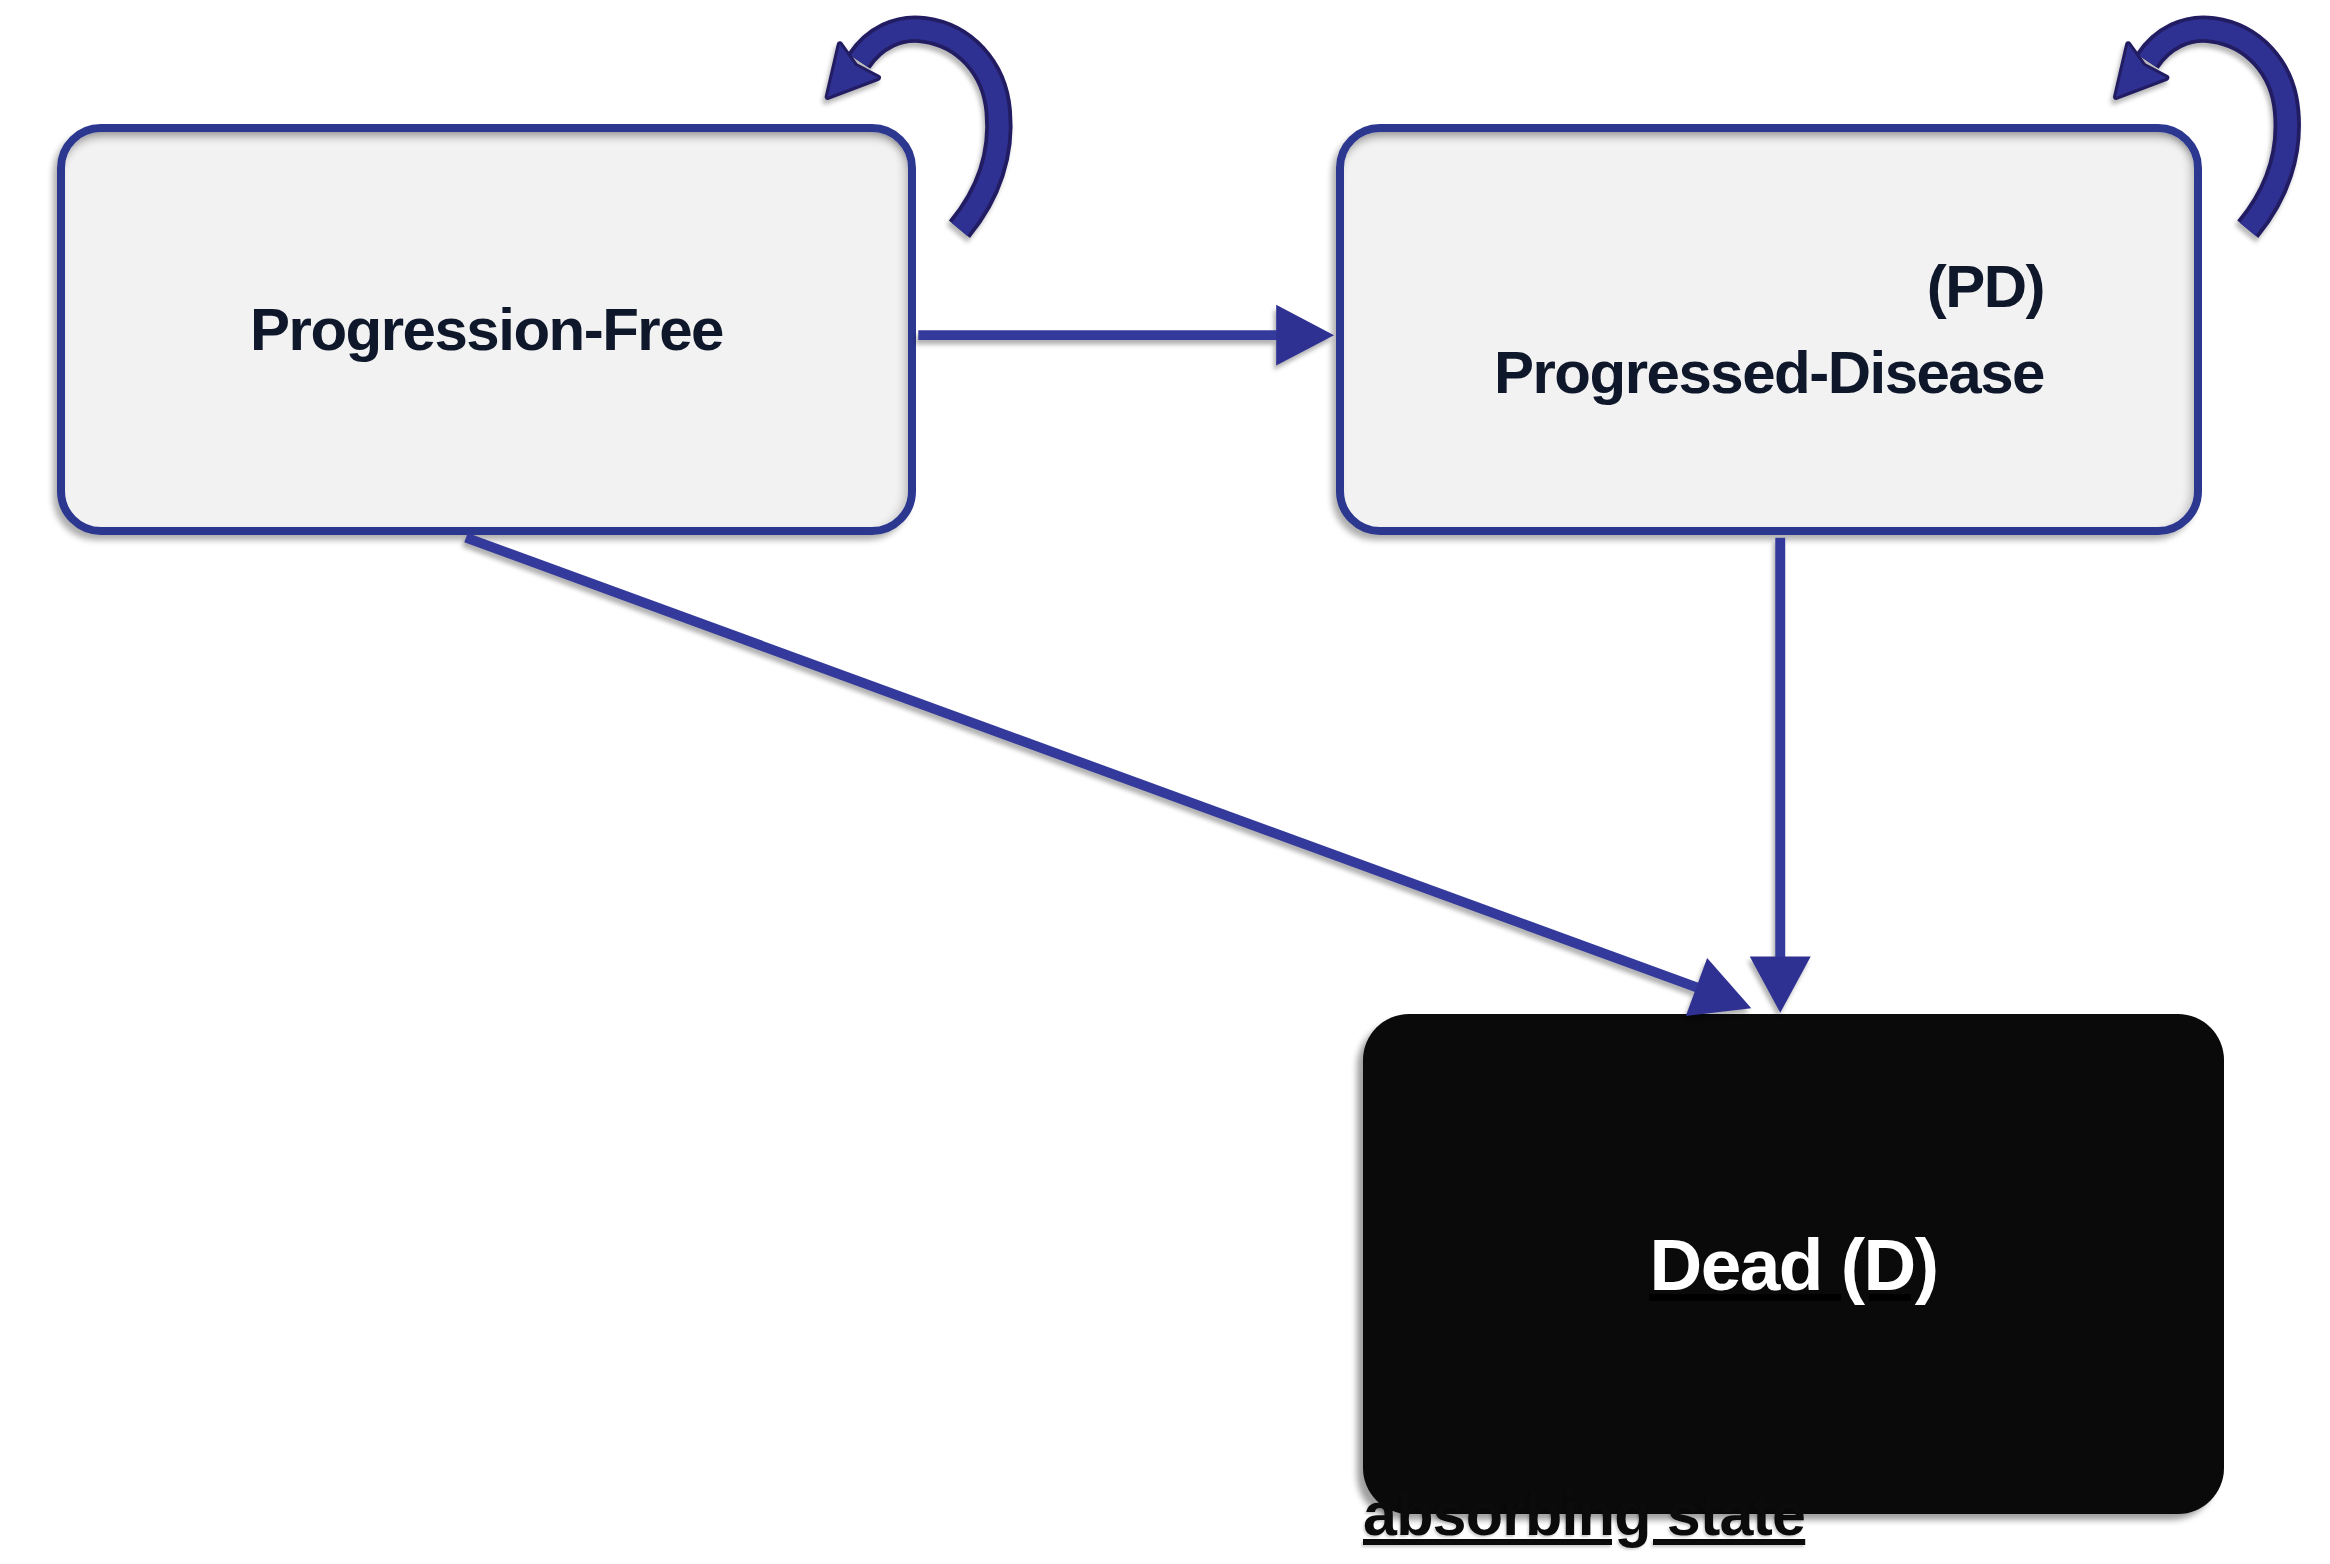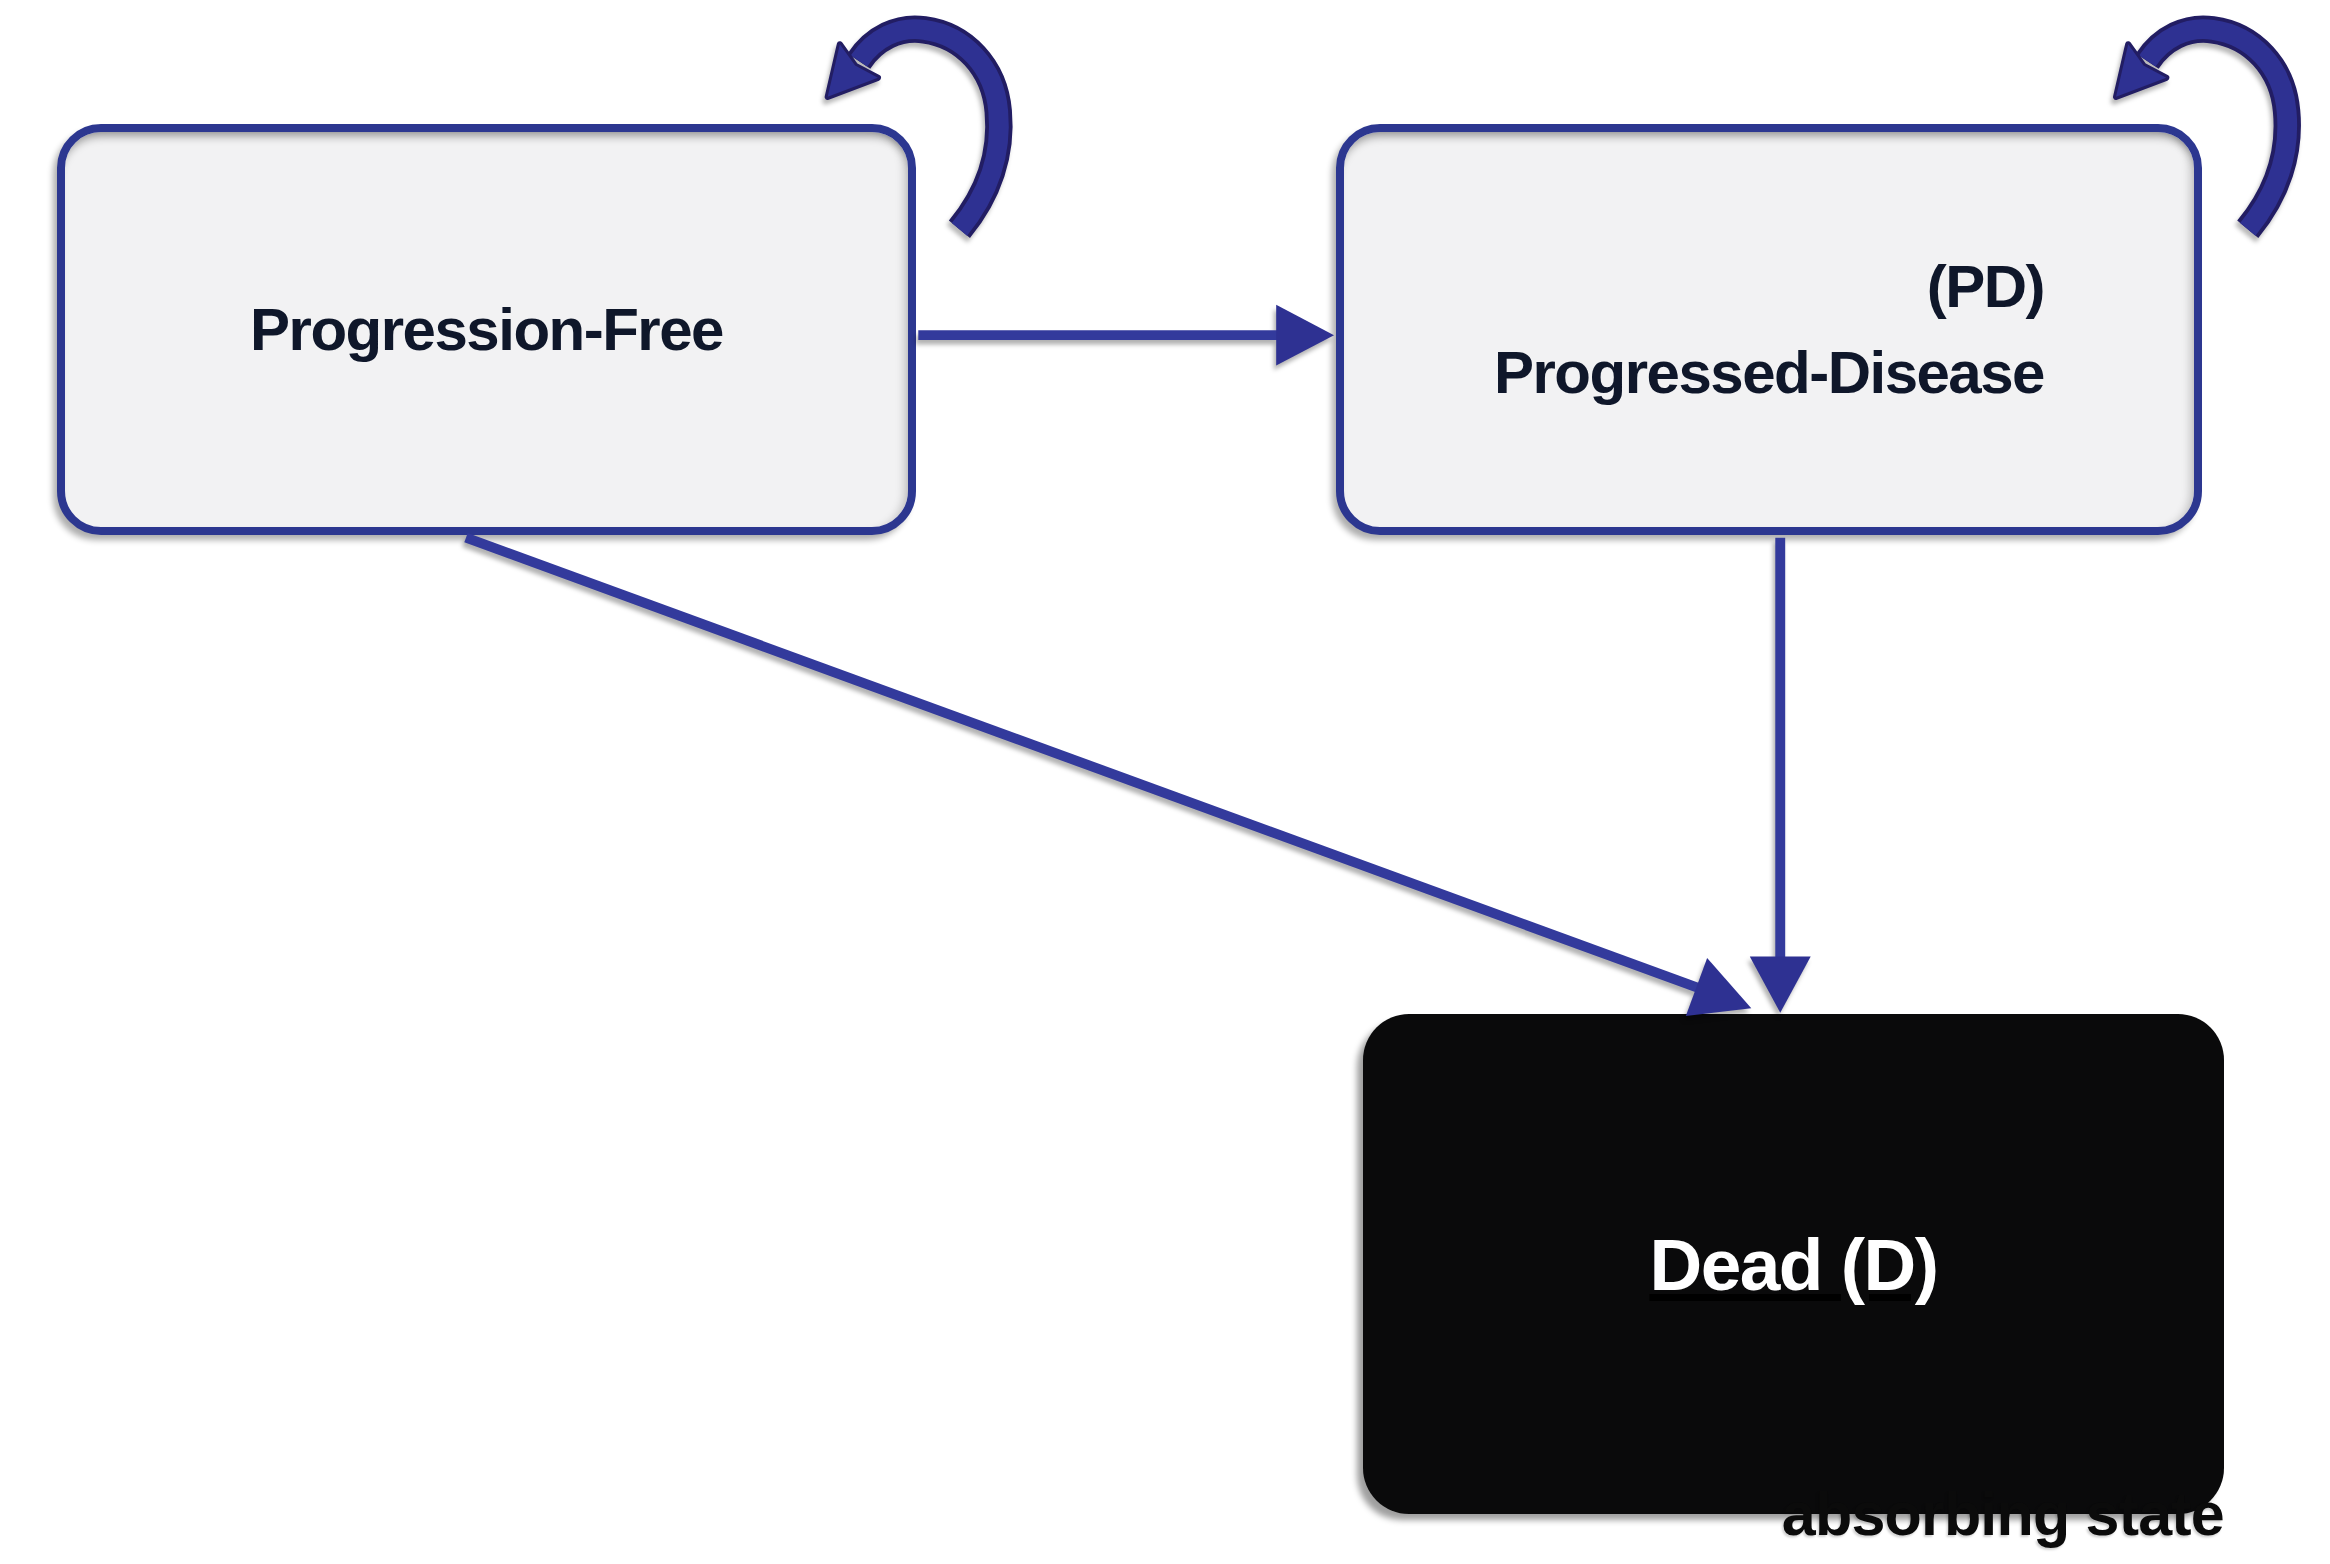--- a/index.html
+++ b/index.html
@@ -53,26 +53,27 @@
   }
   #dead-box .dead-label {
     color: #ffffff;
     font-weight: bold;
     font-size: 73px;
     letter-spacing: -1.5px;
   }
   #absorbing-caption {
     position: absolute;
     left: 1363px; top: 1479px; width: 861px;
-    text-align: right;
+    text-align: left;
     color: #0b0b0b;
     font-weight: bold;
     font-size: 61px;
     letter-spacing: -0.8px;
     text-shadow: -1.5px 2.3px 2.3px rgba(0,0,0,0.18);
+    text-decoration: underline;
   }
   svg.overlay {
     position: absolute;
     left: 0; top: 0;
     width: 2330px;
     height: 1565px;
     pointer-events: none;
   }
   .arrow-group   { filter: drop-shadow(-3px 6px 3px rgba(0,0,0,0.30)); }
   .loop-group    { filter: drop-shadow(-3px 6px 3px rgba(0,0,0,0.28)); }

